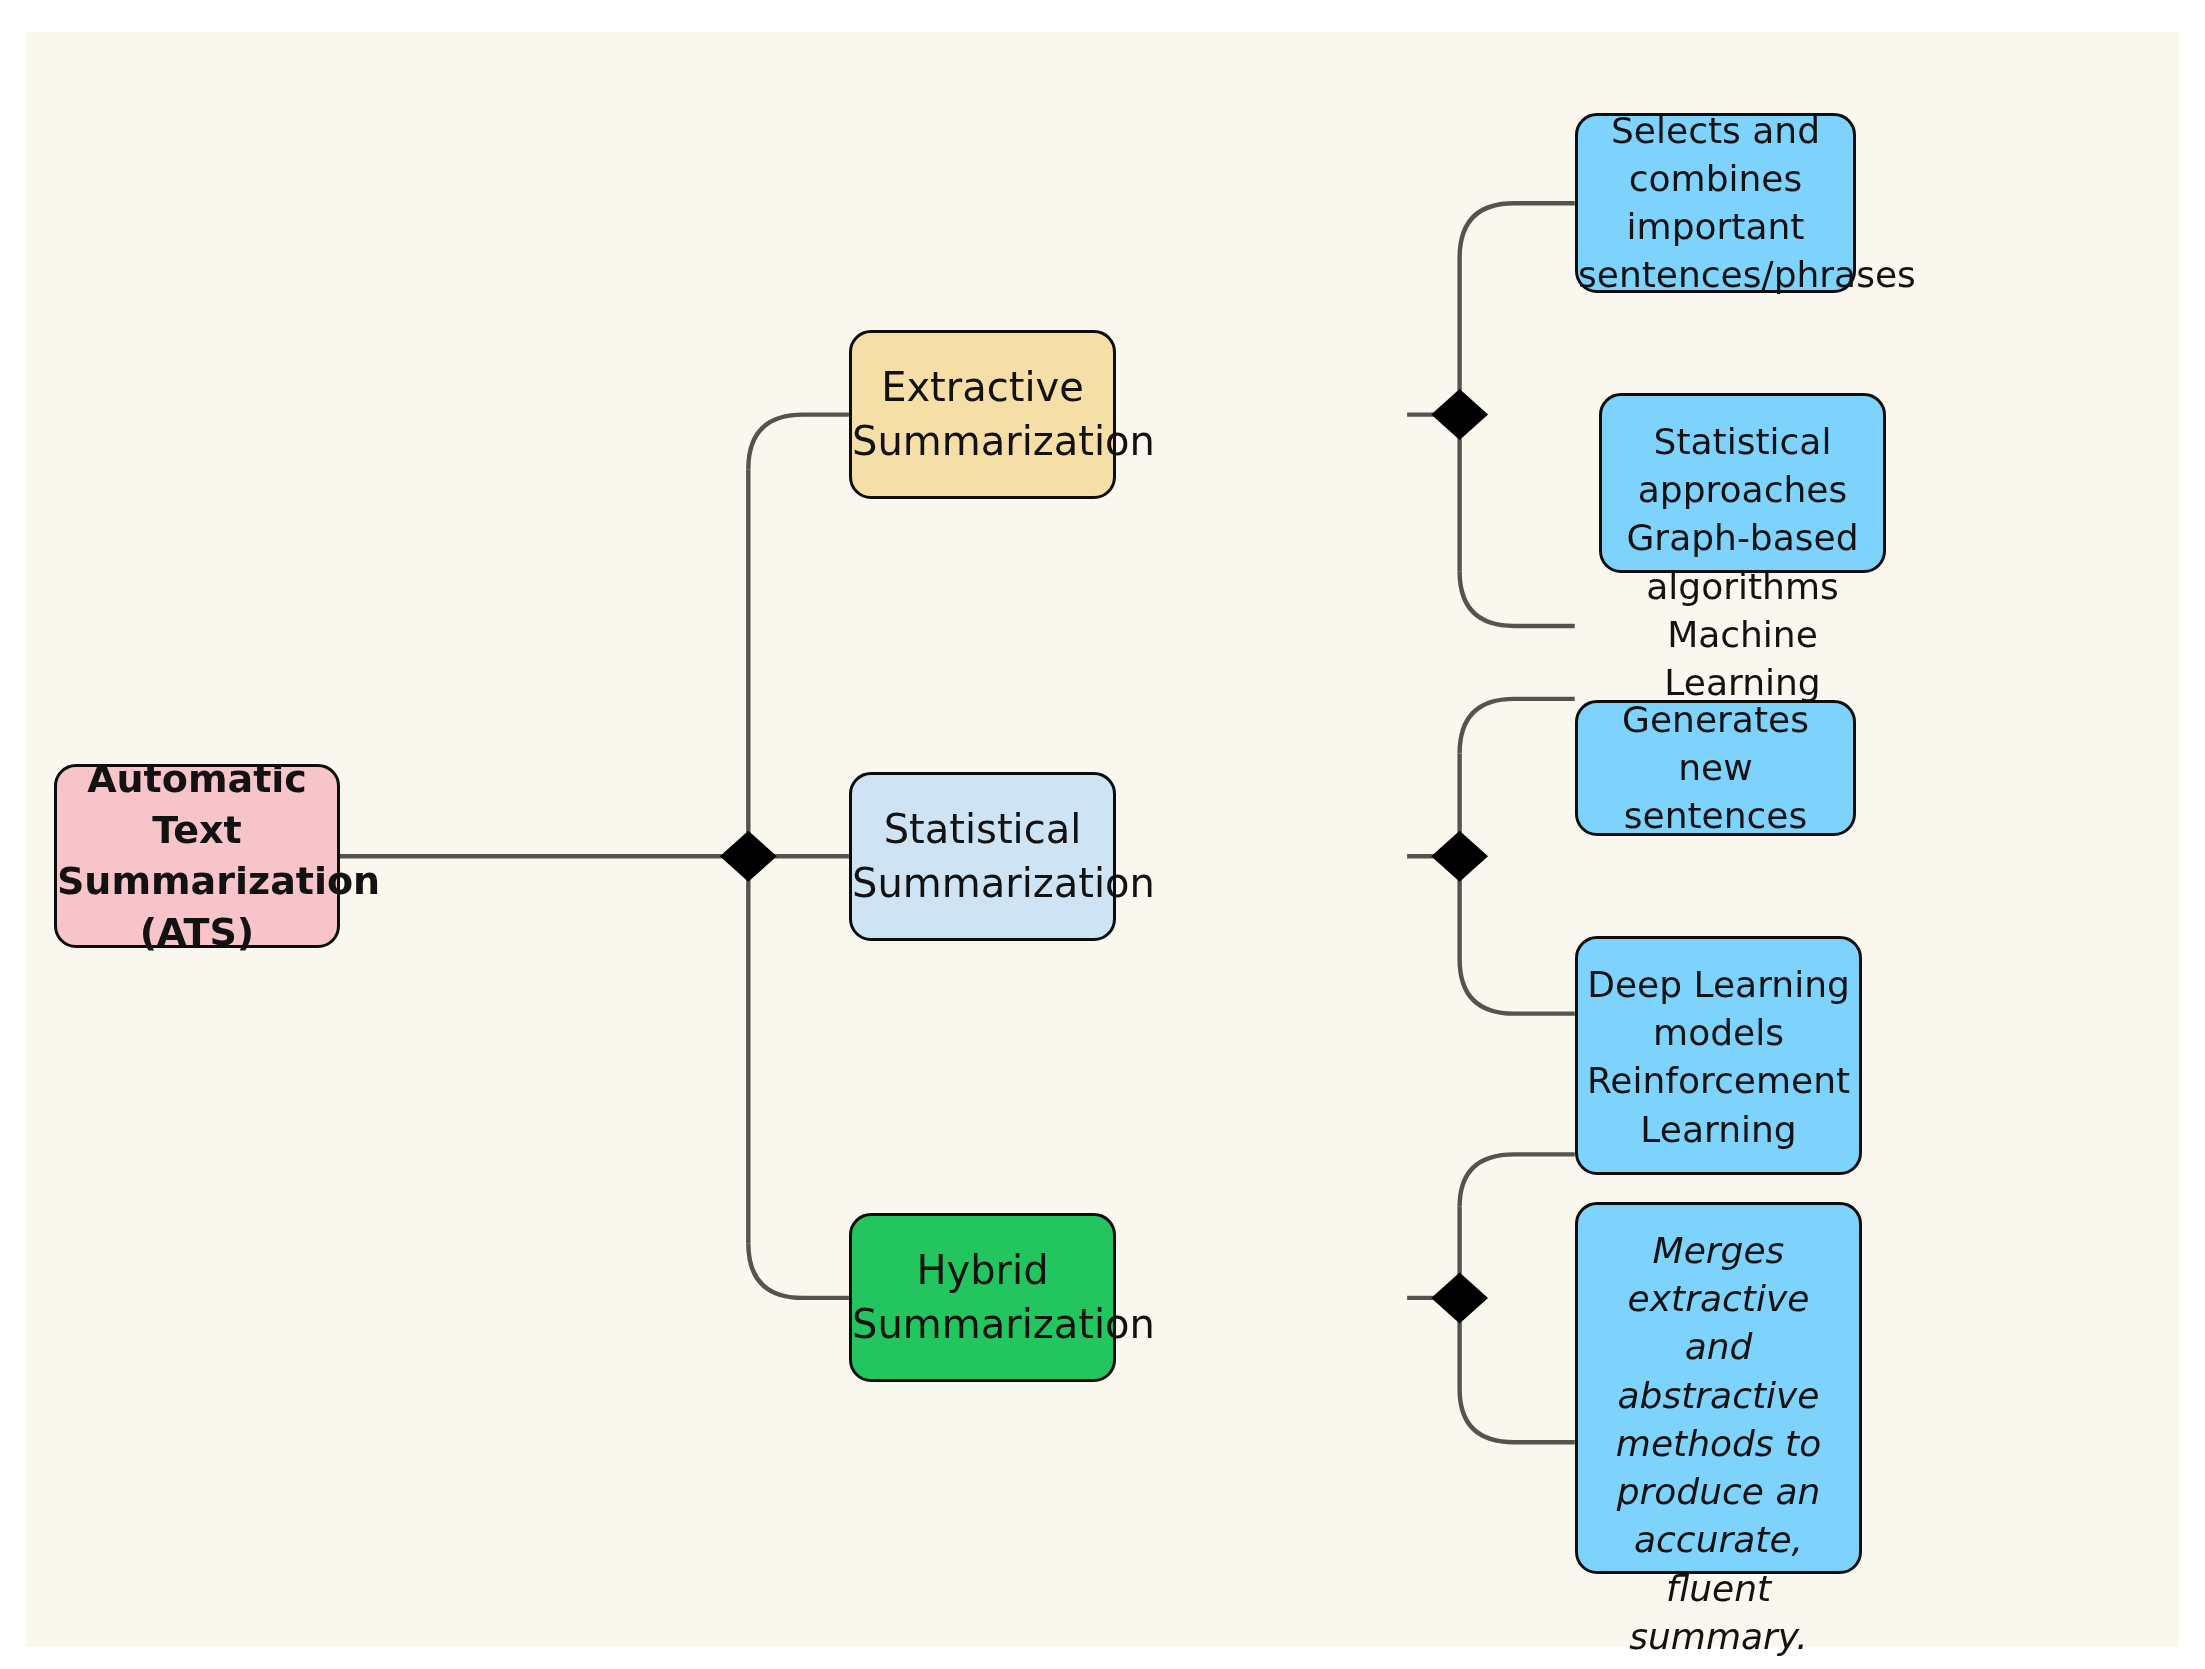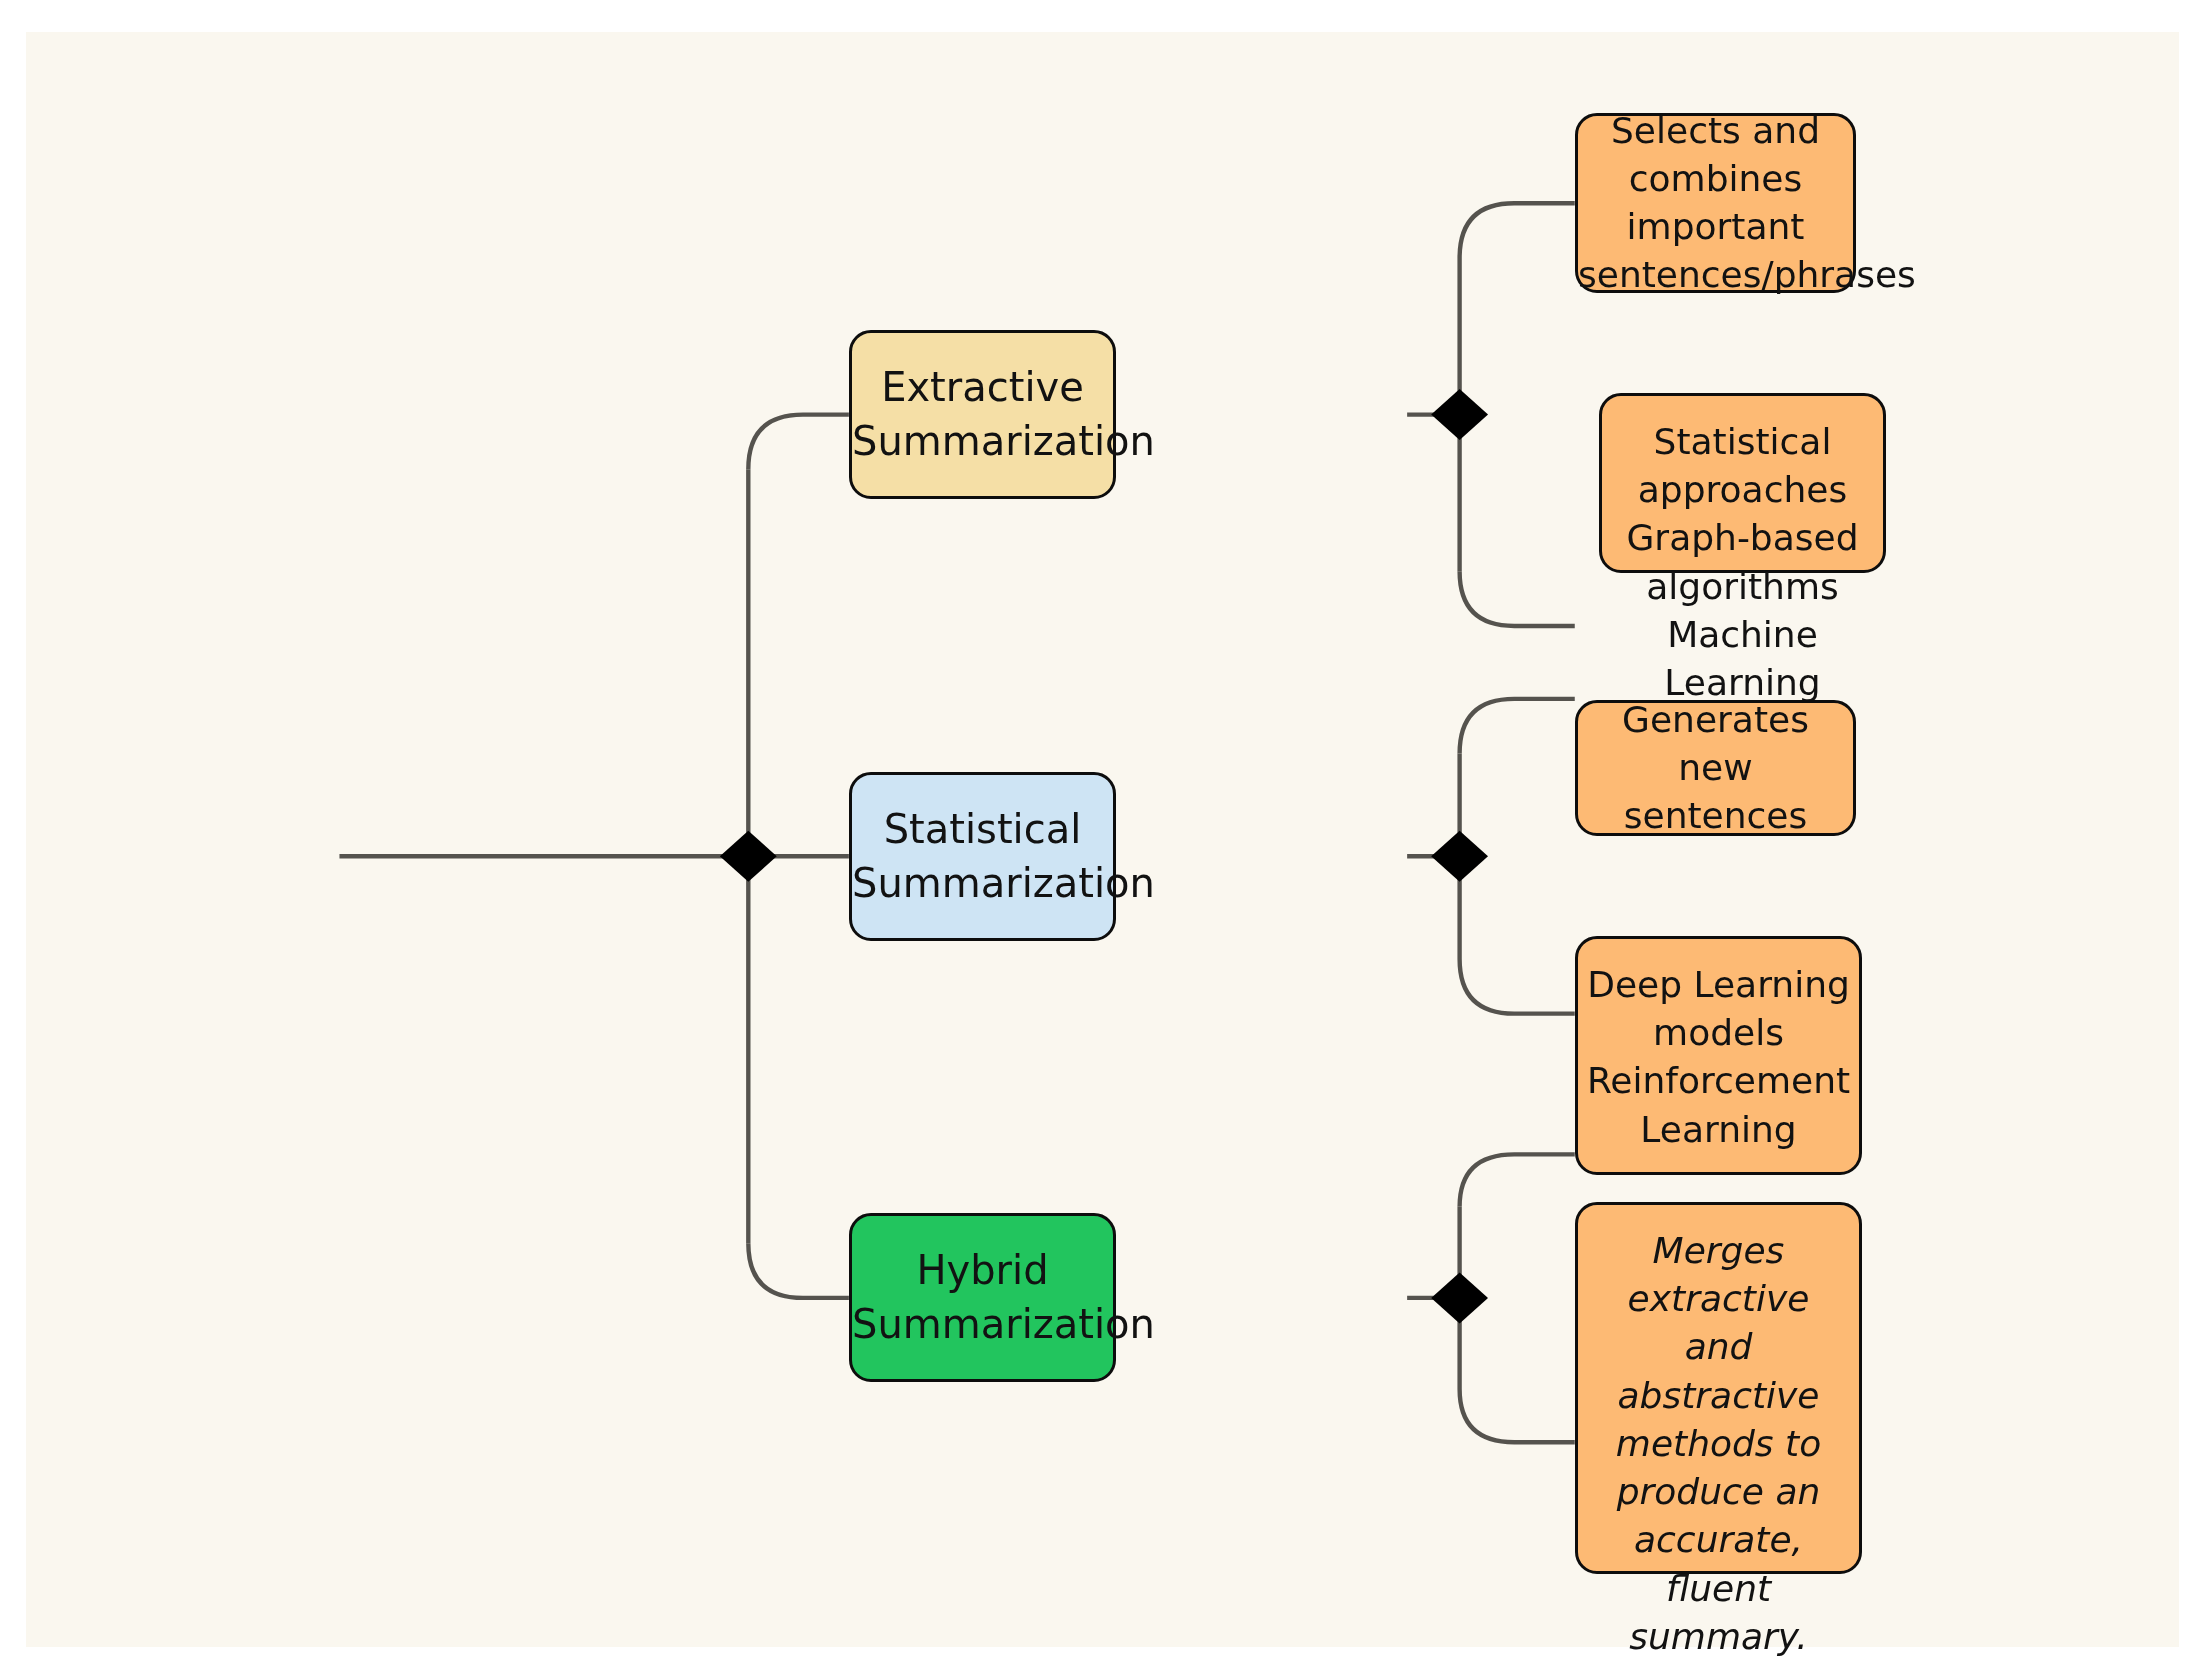--- a/index.html
+++ b/index.html
@@ -47,21 +47,21 @@
   }
   .node-branch {
     font-weight: normal;
     font-size: 40px;
     text-align: center;
   }
   .node-branch.amber { background: #F5DFA6; }
   .node-branch.blue  { background: #CEE4F4; }
   .node-branch.green { background: #22c55e; }
   .node-leaf {
-    background: #fdba74;
+    background: #7dd3fc;
     font-weight: normal;
     font-size: 36px;
     align-items: flex-start;
     padding-top: 22px;
   }
   .node-leaf.v-center { align-items: center; padding-top: 0; }
   .node-label { display: block; width: 100%; white-space: pre-line; padding: 0 13px; }
 </style>
 </head>
 <body>
@@ -102,20 +102,24 @@
     </g>
 
     <g fill="#000000" stroke="none">
       <path d="M 991 1096 L 1030 1131 L 991 1166 L 952 1131 Z"></path>
       <path d="M 1967 490 L 2006 525 L 1967 560 L 1928 525 Z"></path>
       <path d="M 1967 1096 L 2006 1131 L 1967 1166 L 1928 1131 Z"></path>
       <path d="M 1967 1702 L 2006 1737 L 1967 1772 L 1928 1737 Z"></path>
     </g>
   </svg>
 
+  <div class="node node-root" style="left:28px; top:732px; width:286px; height:184px;">
+    <span class="node-label">Automatic Text
+Summarization (ATS)</span>
+  </div>
 
   <div class="node node-branch amber" style="left:823px; top:298px; width:267px; height:169px;">
     <span class="node-label">Extractive
 Summarization</span>
   </div>
 
   <div class="node node-leaf v-center" style="left:1549px; top:81px; width:281px; height:180px;">
     <span class="node-label">Selects and combines
 important
 sentences/phrases</span>

